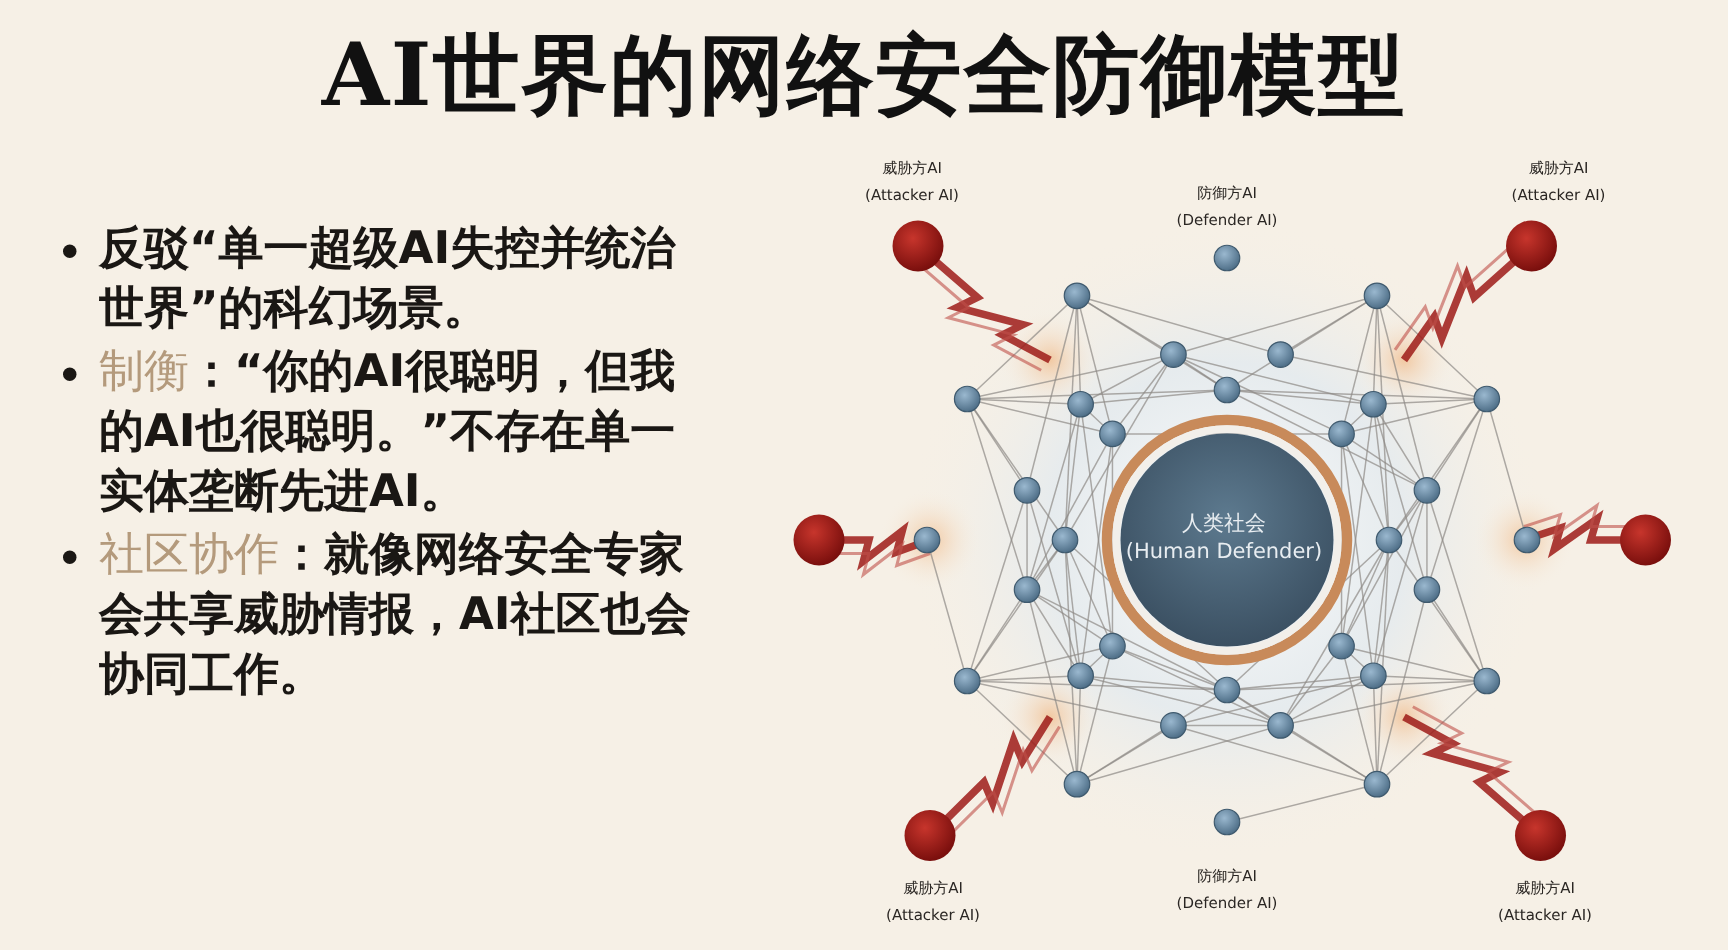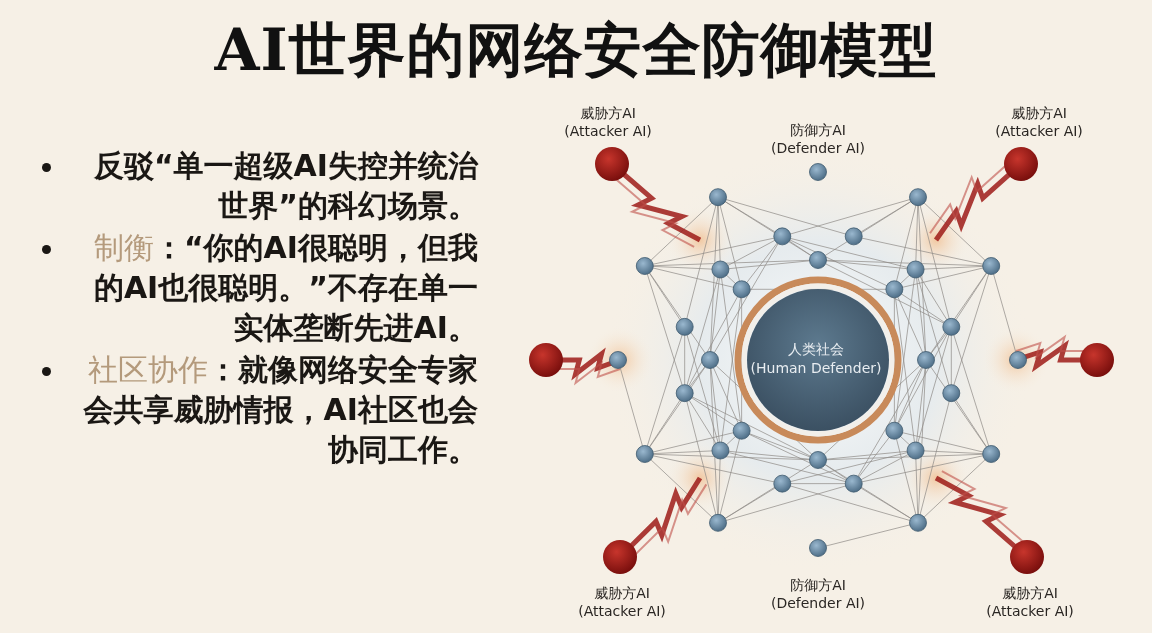--- a/index.html
+++ b/index.html
@@ -1,27 +1,27 @@
 <!DOCTYPE html>
 <html><head>
 <meta charset="utf-8">
 <style>
   html, body { margin:0; padding:0; }
   body { width:1152px; height:633px; background:#f6f0e6; overflow:hidden; position:relative;
          font-family:"DejaVu Sans", "Liberation Sans", sans-serif; color:#161310; }
   .title { position:absolute; left:0; top:14px; width:1152px; text-align:center;
            font-family:"DejaVu Serif","Liberation Serif",serif; font-weight:bold;
            font-size:58px; letter-spacing:1px; color:#111; line-height:72px; }
-  .bullets { position:absolute; left:38px; top:146px; width:440px; margin:0; padding:0; list-style:none;text-align:right; }
+  .bullets { position:absolute; left:38px; top:146px; width:440px; margin:0; padding:0; list-style:none; }
   .bullet { position:relative; padding-left:28px; font-size:30px; line-height:40px;
             font-weight:bold; color:#1a1714; margin-bottom:2px; }
   .bullet .dot { position:absolute; left:4px; top:17px; width:9px; height:9px; border-radius:50%; background:#1a1714; }
   .bullet .hl { color:#b49a7c; font-weight:normal; }
   #net { position:absolute; left:0; top:0; }
-  .lbl { position:absolute; text-align:center; font-size:14px; line-height:18px; color:#2a2623; width:130px; }
+  .lbl { position:absolute; text-align:center; font-size:10px; line-height:18px; color:#2a2623; width:130px; }
   .center-text { position:absolute; left:748px; top:340px; width:136px; text-align:center; color:#e8edf1; font-size:14px; line-height:19px; }
 </style>
 </head>
 <body>
 
 <div class="title">AI世界的网络安全防御模型</div>
 
 <ul class="bullets">
   <li class="bullet"><span class="dot"></span><span class="hl"></span><span>反驳“单一超级AI失控并统治世界”的科幻场景。</span></li>
   <li class="bullet"><span class="dot"></span><span class="hl">制衡</span><span>：“你的AI很聪明，但我的AI也很聪明。”不存在单一实体垄断先进AI。</span></li>

